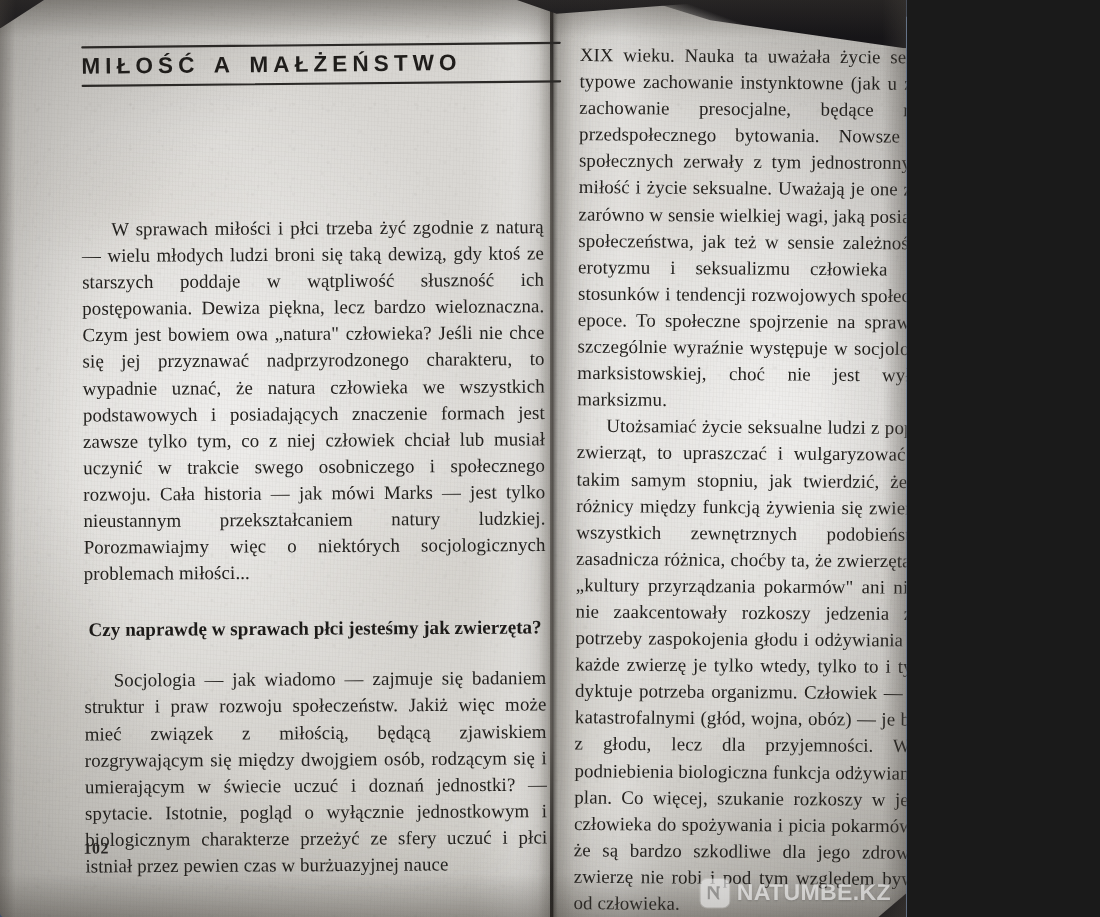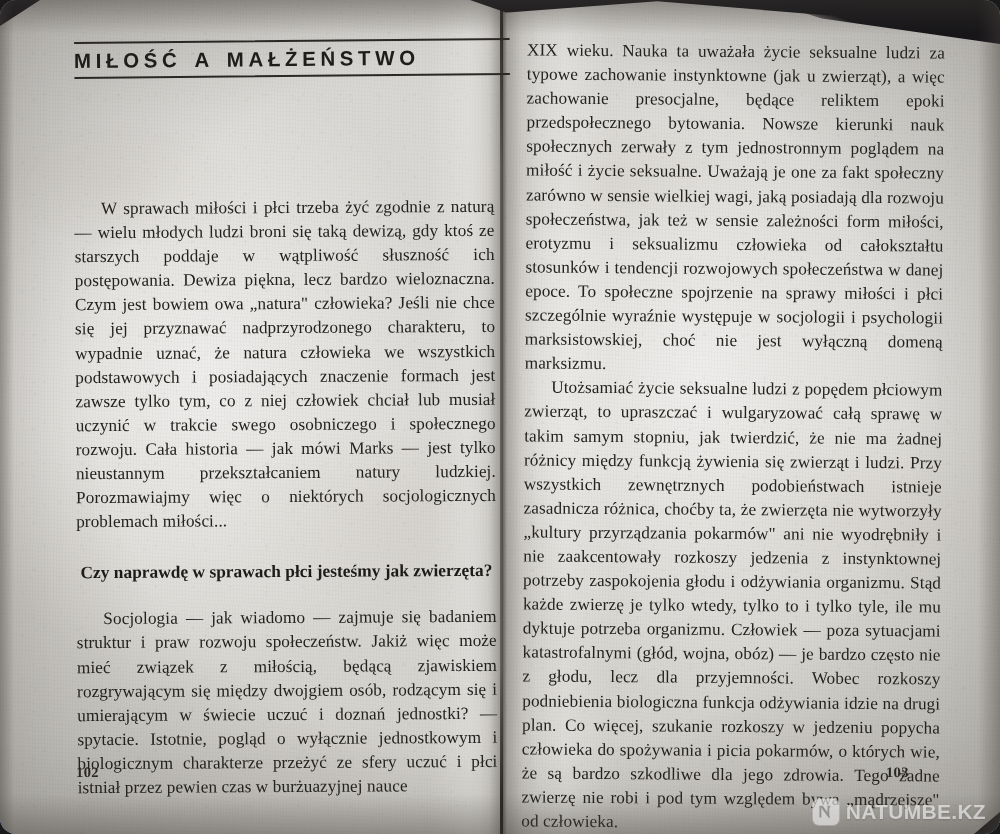--- a/index.html
+++ b/index.html
@@ -1,19 +1,19 @@
 <!DOCTYPE html>
 <html><head>
 <meta charset="utf-8">
 <style>
   html,body{margin:0;padding:0;background:#1a1a1a;}
   body{width:1000px;height:834px;overflow:hidden;font-family:"Liberation Serif",serif;}
 
-  #scan{position:relative;width:1000px;height:834px;overflow:hidden;
-        background:#3b82f6;border-radius:16px;}
+  #scan{position:relative;width:824px;height:834px;overflow:hidden;
+        background:#3b82f6;}
 
   
   .sheet{position:absolute;top:0;bottom:0;
          background:
            radial-gradient(ellipse 70% 55% at 40% 45%, rgba(255,255,255,.55), rgba(255,255,255,0) 70%),
            linear-gradient(180deg,#d5d3cf 0%,#d9d7d3 12%,#dbd9d5 50%,#d4d2cd 88%,#cbc9c4 100%);
          box-shadow:inset 0 0 60px rgba(120,115,108,.25);}
 
   
   #page-left{left:0;width:508px;

